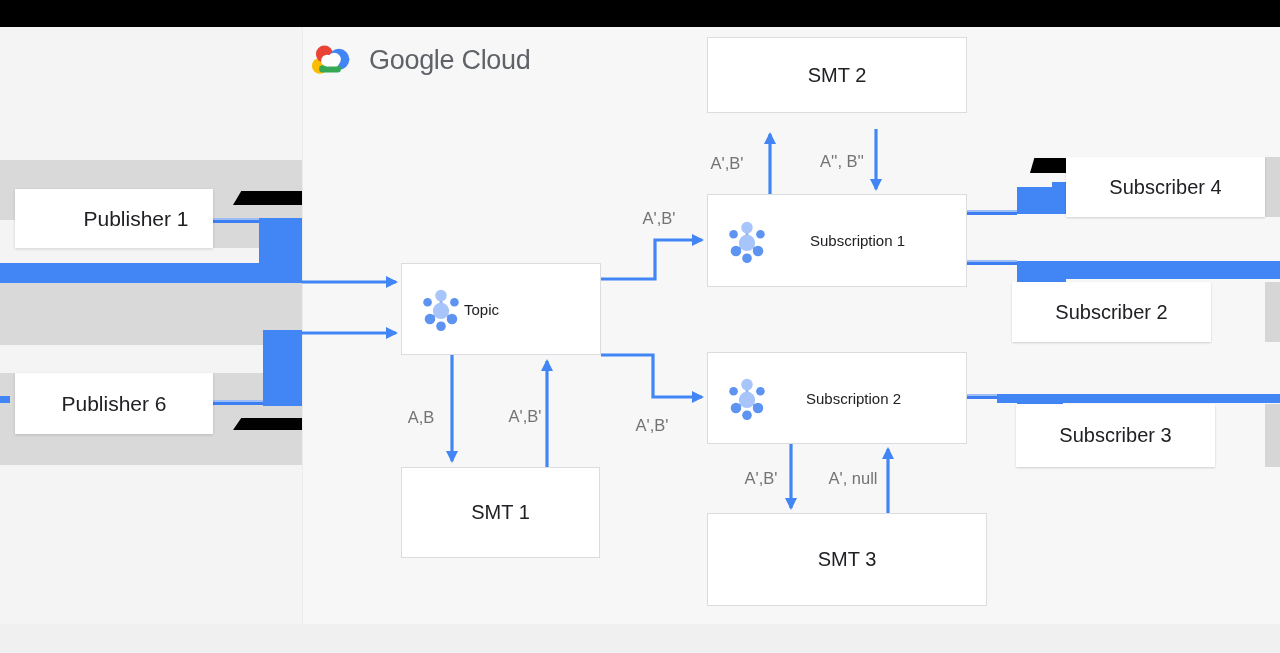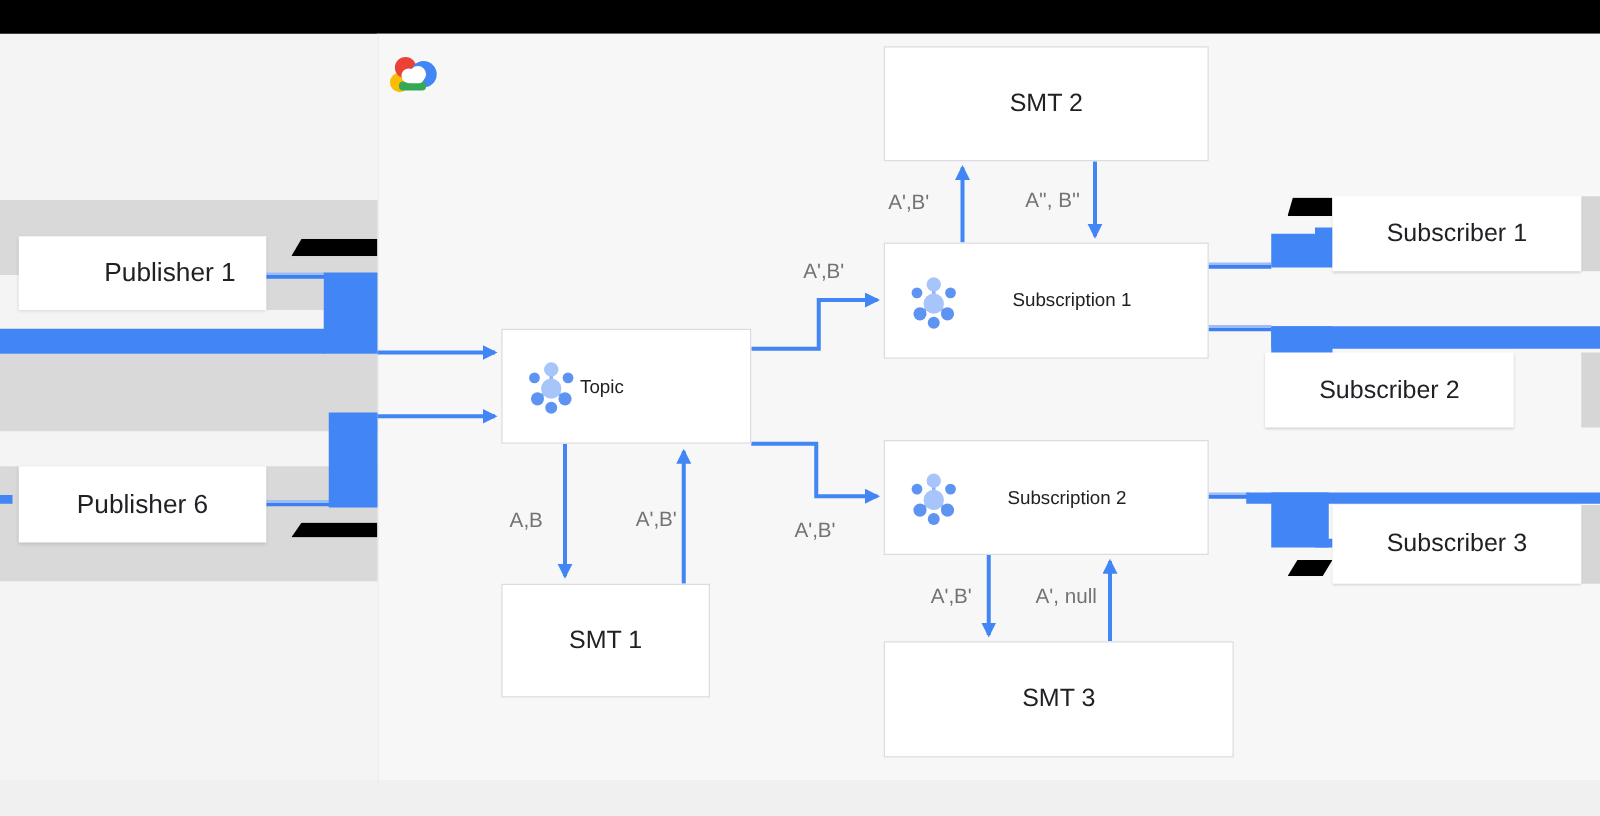--- a/index.html
+++ b/index.html
@@ -81,20 +81,21 @@
     <circle cx="15" cy="35" r="12" fill="#fbbc04"></circle>
     <circle cx="22" cy="17" r="13" fill="#ea4335"></circle>
     <circle cx="44" cy="25" r="16" fill="#4285f4"></circle>
     <rect x="14" y="34" width="33" height="11" rx="5" fill="#34a853"></rect>
     <g fill="#ffffff">
       <circle cx="26" cy="27" r="9"></circle>
       <circle cx="37" cy="25" r="10"></circle>
       <rect x="23" y="25" width="21" height="11" rx="5.5"></rect>
     </g>
   </svg>
+  <span class="logo-text">Google Cloud</span>
 </div>
 
 <svg id="edges" class="abs" width="1280" height="653" viewBox="0 0 1280 653">
   <defs>
     <marker id="ah" markerUnits="userSpaceOnUse" markerWidth="14" markerHeight="14" refX="10" refY="6" orient="auto">
       <path d="M0 0 L12 6 L0 12 Z" fill="#4285f4"></path>
     </marker>
   </defs>
   <g stroke="#4285f4" stroke-width="3.2" fill="none">
     <path d="M302 282 L396 282" marker-end="url(#ah)"></path>
@@ -121,25 +122,25 @@
     <circle cx="24" cy="26" r="8.5" fill="#a7c5fb"></circle>
     <circle cx="10" cy="17" r="4.5" fill="#5e94f1"></circle>
     <circle cx="38" cy="17" r="4.5" fill="#5e94f1"></circle>
     <circle cx="12.5" cy="34.5" r="5.5" fill="#5e94f1"></circle>
     <circle cx="35.5" cy="34.5" r="5.5" fill="#5e94f1"></circle>
     <circle cx="24" cy="42" r="5" fill="#5e94f1"></circle>
   </svg>
   <span style="">Topic</span>
 </div>
 
-<div class="abs node" style="left:401px;top:467px;width:167px;height:91px;">
+<div class="abs node" style="left:401px;top:467px;width:199px;height:91px;">
   <span>SMT 1</span>
 </div>
 
-<div class="abs node" style="left:707px;top:37px;width:260px;height:92px;">
+<div class="abs node" style="left:707px;top:37px;width:260px;height:76px;">
   <span>SMT 2</span>
 </div>
 
 <div class="abs node iconbox" style="left:707px;top:194px;width:260px;height:93px;">
   <svg class="pubsub-icon" style="margin-left:16px;" width="46" height="46" viewBox="0 0 48 48">
     <g stroke="#8fb2f5" stroke-width="3">
       <line x1="24" y1="26" x2="24" y2="10"></line>
         <line x1="24" y1="26" x2="13" y2="34"></line>
         <line x1="24" y1="26" x2="35" y2="34"></line>
     </g>
@@ -191,26 +192,26 @@
 <div class="abs blue" style="left:997px;top:394px;width:283px;height:9px;"></div>
 <div class="abs blue" style="left:1017px;top:394px;width:46px;height:44px;"></div>
 <div class="abs blue" style="left:1052px;top:431px;width:14px;height:7px;"></div>
 <div class="abs black-par" style="left:1030px;top:448px;width:36px;height:13px;"></div>
 
 <div class="abs gray-block" style="left:1265px;top:157px;width:15px;height:60px;"></div>
 <div class="abs gray-block" style="left:1265px;top:282px;width:15px;height:60px;"></div>
 <div class="abs gray-block" style="left:1265px;top:404px;width:15px;height:63px;"></div>
 
 <div class="abs sub-box" style="left:1066px;top:157px;width:199px;height:60px;">
-  <span>Subscriber 1</span>
+  <span>Subscriber 4</span>
 </div>
 <div class="abs sub-box" style="left:1012px;top:282px;width:199px;height:60px;">
   <span>Subscriber 2</span>
 </div>
-<div class="abs sub-box" style="left:1066px;top:404px;width:199px;height:63px;">
+<div class="abs sub-box" style="left:1016px;top:404px;width:199px;height:63px;">
   <span>Subscriber 3</span>
 </div>
 
 <div class="edge-label" style="left:659px;top:218px;">A',B'</div>
 <div class="edge-label" style="left:652px;top:425px;">A',B'</div>
 <div class="edge-label" style="left:421px;top:417px;">A,B</div>
 <div class="edge-label" style="left:525px;top:416px;">A',B'</div>
 <div class="edge-label" style="left:727px;top:163px;">A',B'</div>
 <div class="edge-label" style="left:842px;top:161px;">A'', B''</div>
 <div class="edge-label" style="left:761px;top:478px;">A',B'</div>

